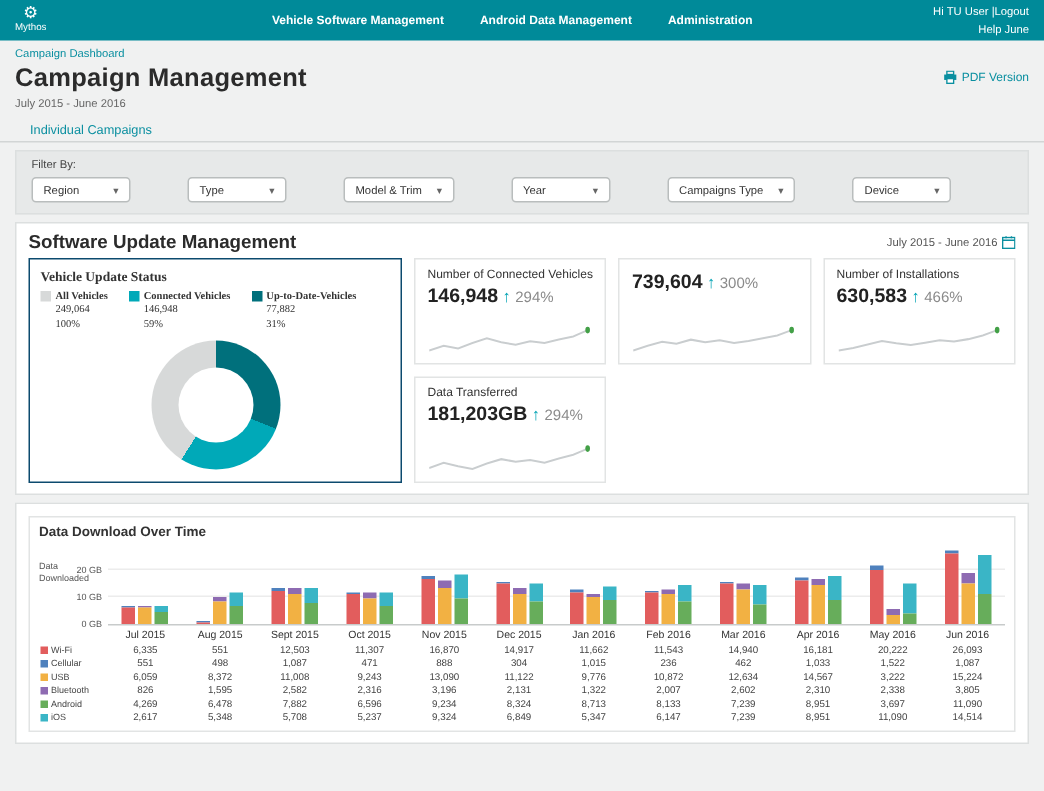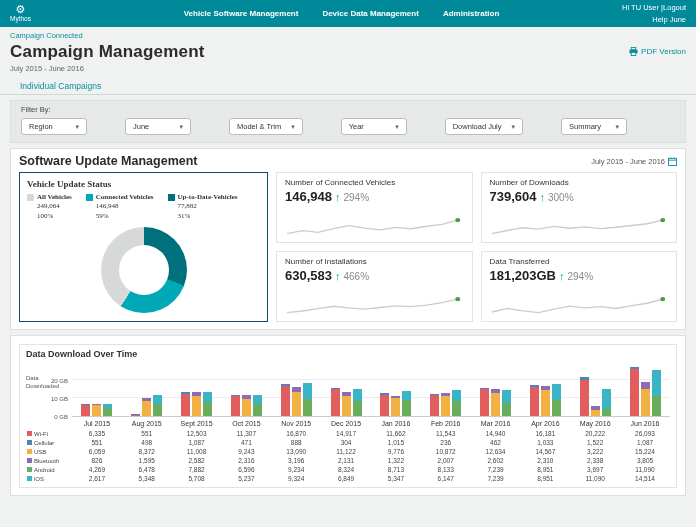--- a/index.html
+++ b/index.html
@@ -48,21 +48,21 @@
   .sum-body{display:flex;gap:8px;height:150px;}
   .vus-panel{width:249px;border:1px solid #0c4a6e;padding:6px 7px;font-family:Liberation Serif, serif;}
   .legend{display:flex;flex-wrap:wrap;column-gap:14px;row-gap:3px;}
   .leg-item{font-size:7px;line-height:1.35;}
   .leg-head{display:flex;align-items:center;gap:3px;}
   .chip{width:7px;height:7px;display:inline-block;flex:0 0 auto;}
   .leg-label{font-weight:bold;white-space:nowrap;}
   .leg-val{padding-left:10px;color:#333;}
   .donut{width:86px;height:86px;border-radius:50%;margin:6px auto 0;position:relative;}
   .donut::after{content:"";position:absolute;inset:18px;background:#fff;border-radius:50%;}
-  .kpi-grid{flex:1;display:grid;grid-template-columns:1fr 1fr;grid-template-rows:1fr 1fr;gap:8px;}
+  .kpi-grid{flex:1;display:grid;grid-template-columns:1fr 1fr 1fr;grid-template-rows:1fr 1fr;gap:8px;}
   .kpi{border:1px solid #e2e4e4;padding:5px 8px;display:flex;flex-direction:column;}
   .kpi-title{font-size:8px;color:#333;}
   .kpi-value-row{display:flex;align-items:baseline;gap:3px;margin-top:2px;}
   .kpi-value{font-size:13px;font-weight:bold;color:#222;}
   .kpi-arrow{color:#00a3b4;font-size:11px;font-weight:bold;}
   .kpi-change{font-size:10px;color:#8a8a8a;}
   .spark{width:100%;height:22px;margin-top:auto;display:block;}
 
   
   .chart-panel{border:1px solid #e2e4e4;padding:4px 6px 4px;margin-top:3px;}
@@ -89,34 +89,34 @@
 
 <div class="page">
 
   <header class="navbar">
     <div class="brand">
       <span class="gear">⚙</span>
       <span class="brandname">Mythos</span>
     </div>
     <nav class="navlinks" id="navlinks">
         <a>Vehicle Software Management</a>
-        <a>Device Data Management</a>
+        <a>Android Data Management</a>
         <a>Administration</a>
       </nav>
     <div class="nav-right">
       <div>
         <span>Hi TU User</span>
         <a>|Logout</a>
       </div>
       <div><a>Help June</a></div>
     </div>
   </header>
 
   <div class="breadcrumb">
-    <a>Campaign Connected</a>
+    <a>Campaign Dashboard</a>
   </div>
 
   <div class="page-header">
     <div>
       <h1>Campaign Management</h1>
       <div class="subtitle">July 2015 - June 2016</div>
     </div>
     <div class="pdf-link">
       <svg width="9" height="9" viewBox="0 0 10 10">
           <rect x="2.5" y="0.5" width="5" height="2.5" fill="none" stroke="#0a8fa0"></rect>
@@ -132,37 +132,37 @@
   </div>
 
   <div class="filter-panel">
     <div class="filter-label">Filter By:</div>
     <div class="filter-row" id="filter-row">
         <button class="dropdown">
           <span>Region</span>
           <span class="caret">▾</span>
         </button>
         <button class="dropdown">
-          <span>June</span>
+          <span>Type</span>
           <span class="caret">▾</span>
         </button>
         <button class="dropdown">
           <span>Model &amp; Trim</span>
           <span class="caret">▾</span>
         </button>
         <button class="dropdown">
           <span>Year</span>
           <span class="caret">▾</span>
         </button>
         <button class="dropdown">
-          <span>Download July</span>
+          <span>Campaigns Type</span>
           <span class="caret">▾</span>
         </button>
         <button class="dropdown">
-          <span>Summary</span>
+          <span>Device</span>
           <span class="caret">▾</span>
         </button>
       </div>
   </div>
 
   <section class="card">
     <div class="card-head">
       <h2>Software Update Management</h2>
       <div class="daterange">
         <span>July 2015 - June 2016</span>
@@ -212,21 +212,20 @@
               <span class="kpi-value">146,948</span>
               <span class="kpi-arrow">↑</span>
               <span class="kpi-change">294%</span>
             </div>
             <svg viewBox="0 0 186 26" preserveAspectRatio="none" class="spark">
               <polyline points="2.0,22.0 18.2,18.4 34.4,20.5 50.5,16.2 66.7,12.5 82.9,15.5 99.1,17.6 115.3,14.7 131.5,16.2 147.6,13.3 163.8,11.1 180.0,6.0" fill="none" stroke="#c9cdcf" stroke-width="1.6"></polyline>
               <circle cx="180" cy="6" r="2.6" fill="#43a047"></circle>
             </svg>
           </div>
           <div class="kpi">
-            <div class="kpi-title">Number of Downloads</div>
             <div class="kpi-value-row">
               <span class="kpi-value">739,604</span>
               <span class="kpi-arrow">↑</span>
               <span class="kpi-change">300%</span>
             </div>
             <svg viewBox="0 0 186 26" preserveAspectRatio="none" class="spark">
               <polyline points="2.0,22.0 18.2,18.3 34.4,15.1 50.5,16.7 66.7,13.5 82.9,15.6 99.1,14.0 115.3,16.1 131.5,14.5 147.6,12.4 163.8,10.3 180.0,6.0" fill="none" stroke="#c9cdcf" stroke-width="1.6"></polyline>
               <circle cx="180" cy="6" r="2.6" fill="#43a047"></circle>
             </svg>
           </div>

